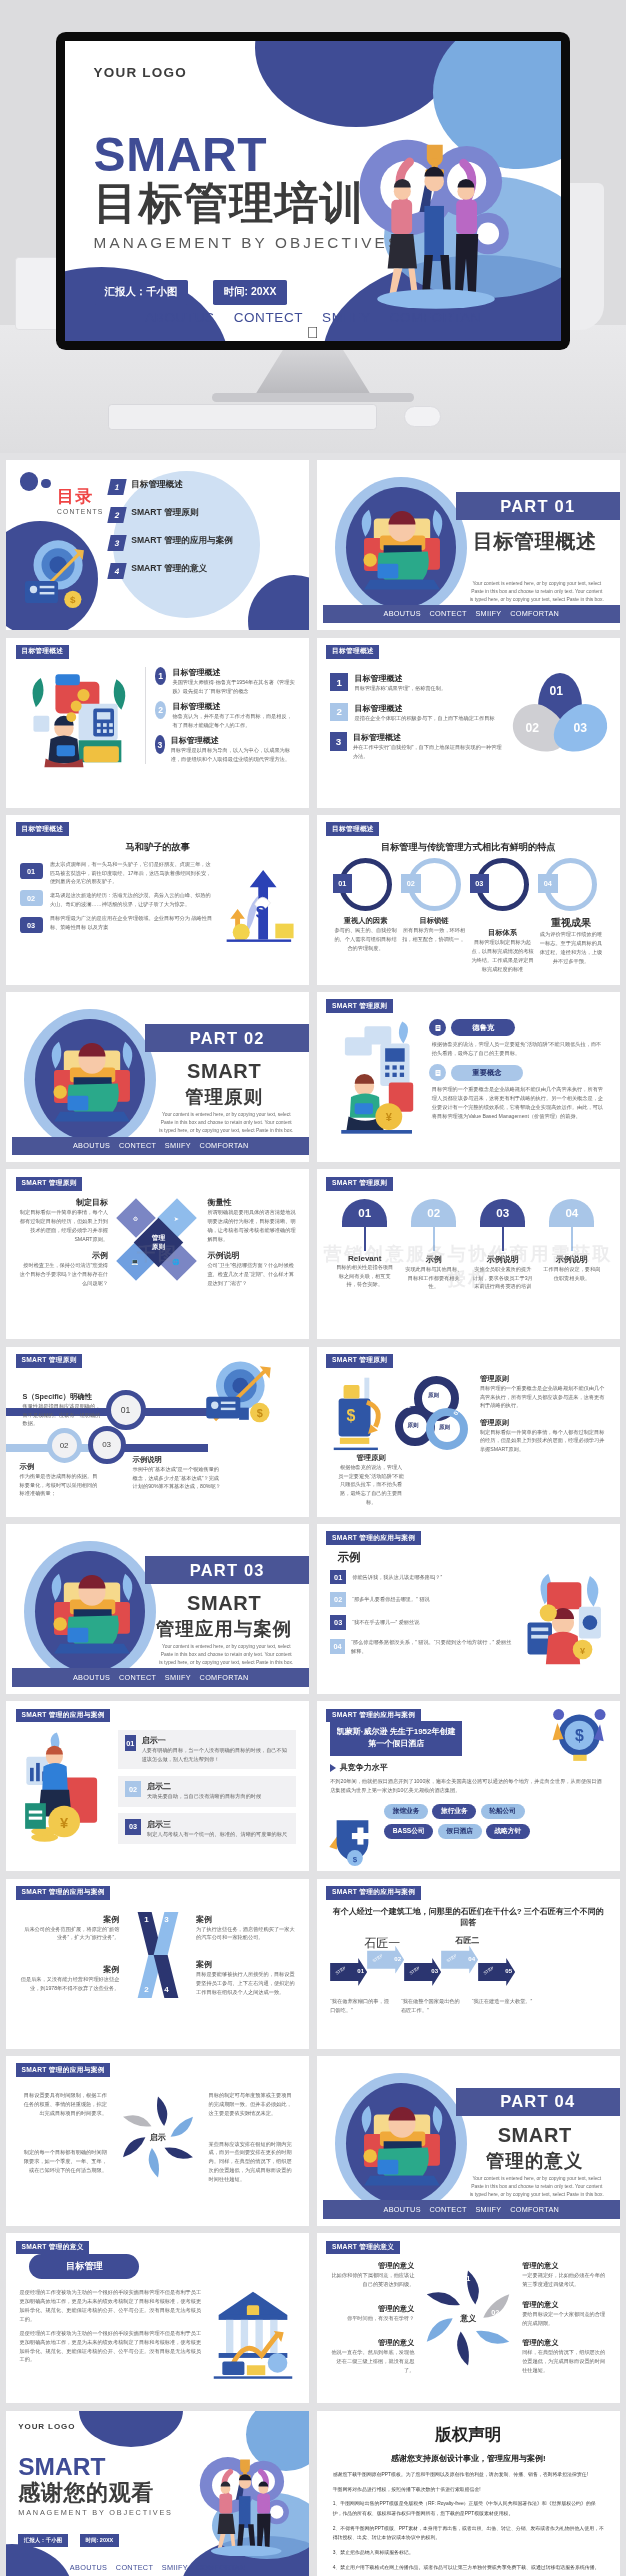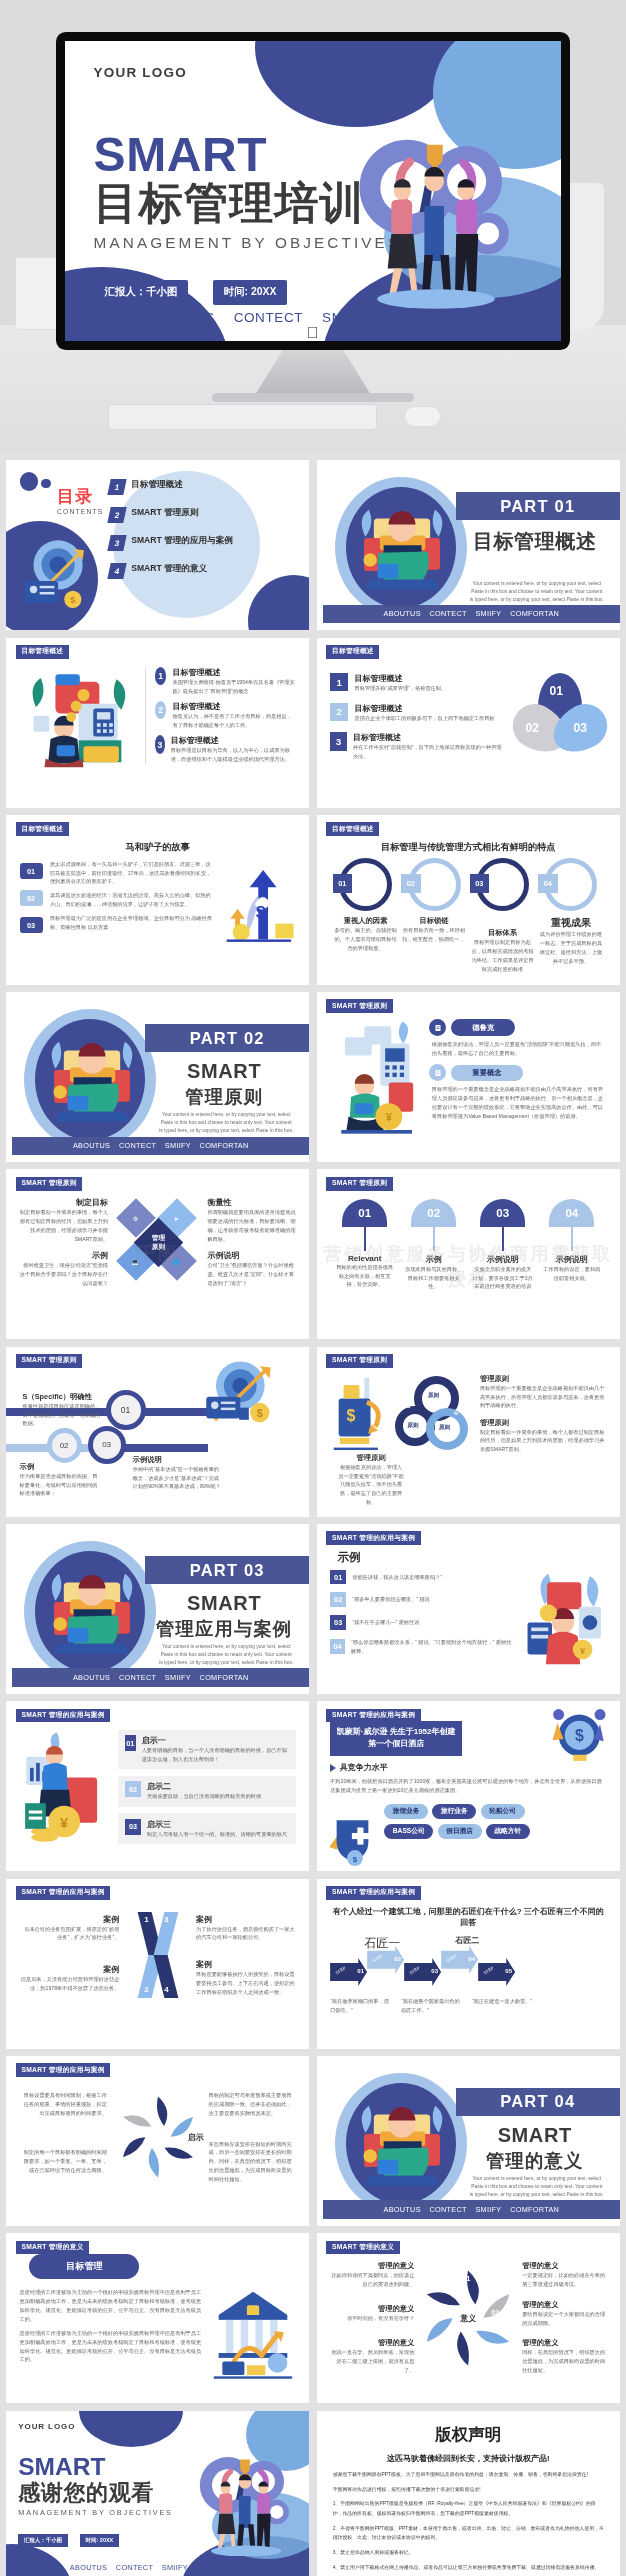--- a/index.html
+++ b/index.html
@@ -984,21 +984,21 @@
                   </g>
               <g fill="#7aabe0">
                     <path d="M0 -66 q24 22 10 48 q-16 -20 -10 -48z" transform="rotate(60)"></path>
                 <path d="M0 -66 q24 22 10 48 q-16 -20 -10 -48z" transform="rotate(180)"></path>
                   </g>
               <g fill="#b8b8bd">
                     <path d="M0 -66 q24 22 10 48 q-16 -20 -10 -48z" transform="rotate(300)"></path>
                   </g>
             </g>
           </svg>
-          <div style="position:absolute;left:0;right:0;top:50%;transform:translateY(-50%);text-align:right;font-size:8px;font-weight:bold;color:#2d2d2d">启示</div>
+          <div style="position:absolute;left:0;right:0;top:50%;transform:translateY(-50%);text-align:center;font-size:8px;font-weight:bold;color:#2d2d2d">启示</div>
         </div>
         <div class="p-s">目标的制定可与年度预算或主要项目的完成期限一致。但并非必须如此，这主要是要依实际情况来定。</div>
         <div style="text-align:right" class="p-s">制定的每一个目标都有明确的时间期限要求，如一个季度、一年、五年，或在己知环境下的任何适当期限。</div>
         <div class="p-s">某些目标应该安排在很短的时期内完成，而另一些则要安排在更长的时期内。同样，在典型的情况下，组织层次的位置越低，为完成目标而设置的时间往往越短。</div>
       </div>
     </div>
   </div>
 
   <div class="slide sec">
     <div class="sec-art">
@@ -1179,21 +1179,21 @@
       <span>ABOUTUS</span>
       <span>CONTECT</span>
       <span>SMIIFY</span>
       <span>COMFORTAN</span>
     </div>
   </div>
 
   <div class="slide">
     <div style="padding:13.5px 16px">
       <div class="copy-h">版权声明</div>
-      <div class="copy-sub">这匹马驮着佛经回到长安，支持设计版权产品!</div>
+      <div class="copy-sub">感谢您支持原创设计事业，管理应用与案例!</div>
       <div class="copy-p">感谢您下载千图网原创PPT模板。为了您和千图网以及原创作者的利益，请勿复制、传播、销售，否则将承担法律责任!</div>
       <div class="copy-p">千图网将对作品进行维权，按照传播下载次数的十倍进行索取赔偿金!</div>
       <div class="copy-p">1、千图网网站出售的PPT模版是免版税类（RF: Royalty-free）正版受《中华人民共和国著作法》和《世界版权公约》的保护，作品的所有权、版权和著作权归千图网所有，您下载的是PPT模版素材使用权。</div>
       <div class="copy-p">2、不得将千图网的PPT模版、PPT素材，本身用于再出售，或者出租、出借、转让、分销、发布或者作为礼物供他人使用，不得转授权、出卖、转让本协议或本协议中的权利。</div>
       <div class="copy-p">3、禁止把作品纳入商标或服务标记。</div>
       <div class="copy-p">4、禁止用户用下载格式在网上传播作品。或者作品可以让第三方单独付费或共享免费下载、或通过转移电话服务系统传播。</div>
     </div>
   </div>
 
 </div>

